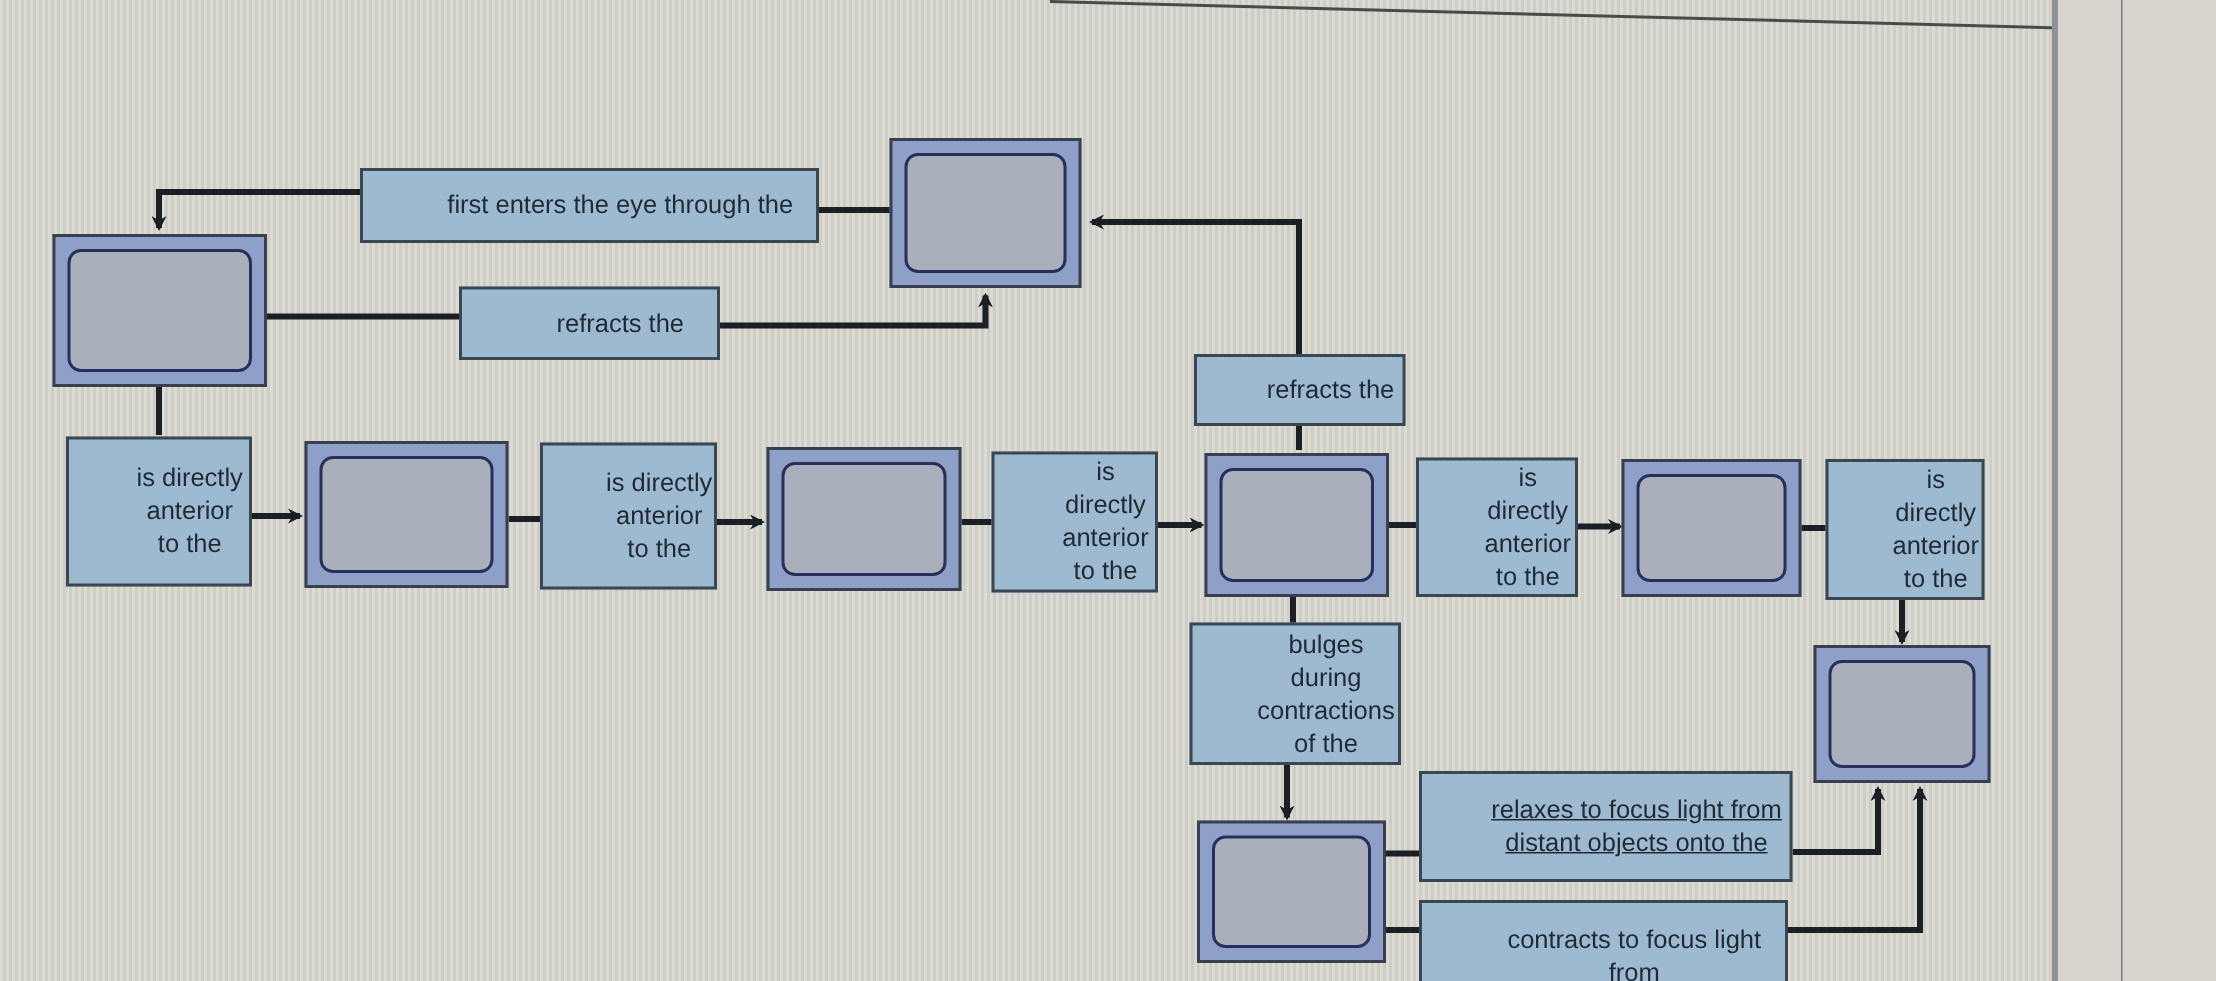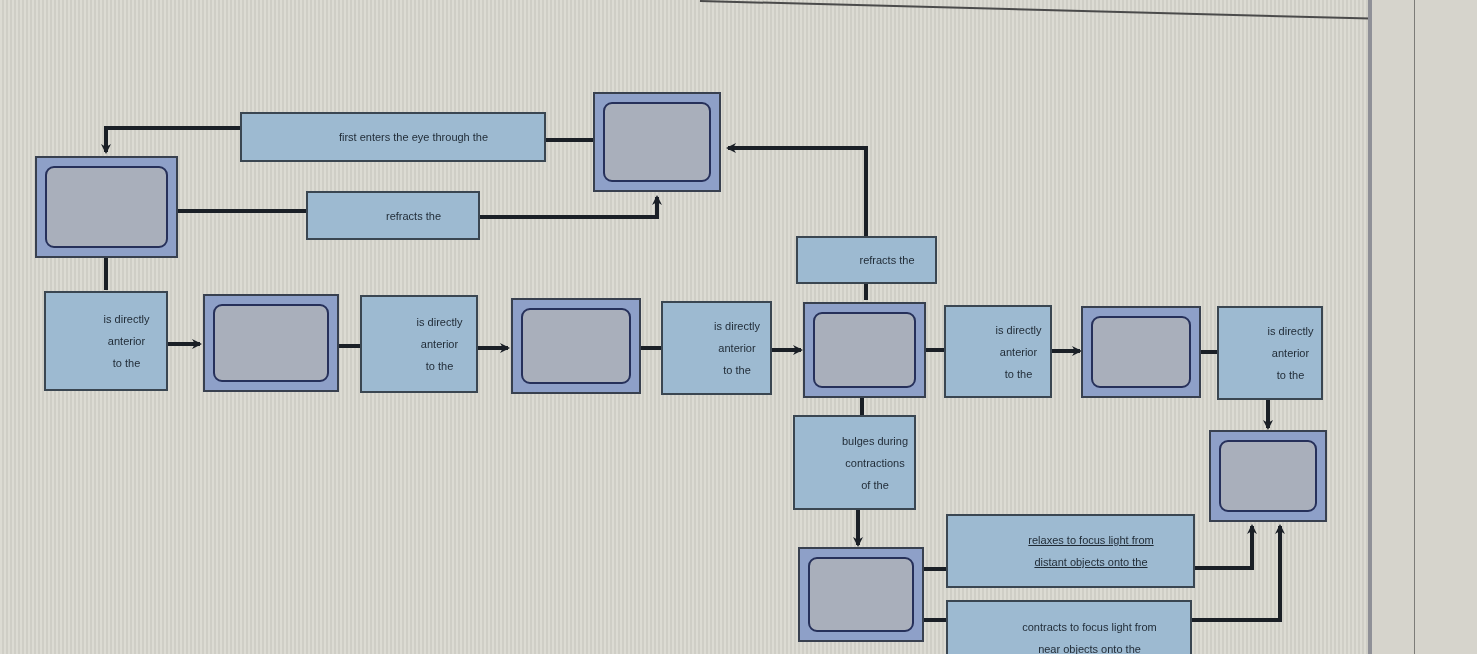--- a/index.html
+++ b/index.html
@@ -33,21 +33,21 @@
     background: #8ea0c8; border: 2px solid #38404f;
   }
   .concept .slot {
     position: absolute; left: 8px; top: 8px; right: 8px; bottom: 8px;
     background: #a9afbb; border: 2px solid #26305a; border-radius: 9px;
     box-sizing: border-box;
   }
   .label {
     position: absolute; box-sizing: border-box;
     background: #9dbad1; border: 2px solid #3a4651;
-    color: #1f2a35; font-size: 11px; line-height: 22px;
+    color: #1f2a35; font-size: 17px; line-height: 22px;
     display: flex; align-items: center; justify-content: center; text-align: center;
     white-space: pre-line;
     padding-left: 41px;
   }
 </style>
 </head>
 <body>
 
 <div class="screen"></div>
 <div class="top-rule"></div>
@@ -126,21 +126,21 @@
 to the</div>
 <div class="label" style="left:661px;top:301px;width:111px;height:94px;">is directly
 anterior
 to the</div>
 <div class="label" style="left:944px;top:305px;width:108px;height:93px;">is directly
 anterior
 to the</div>
 <div class="label" style="left:1217px;top:306px;width:106px;height:94px;">is directly
 anterior
 to the</div>
-<div class="label" style="left:793px;top:415px;width:123px;height:95px;">bulges during
+<div class="label" style="left:793px;top:415px;width:141px;height:95px;">bulges during
 contractions
 of the</div>
 <div class="label" style="left:946px;top:514px;width:249px;height:74px;text-decoration:underline;">relaxes to focus light from
 distant objects onto the</div>
 <div class="label" style="left:946px;top:600px;width:246px;height:74px;align-items:flex-start;padding-top:14px;">contracts to focus light from
 near objects onto the</div>
 
 <div class="screen-edge"></div>
 <div class="bezel"></div>
 <div class="bezel-line"></div>

